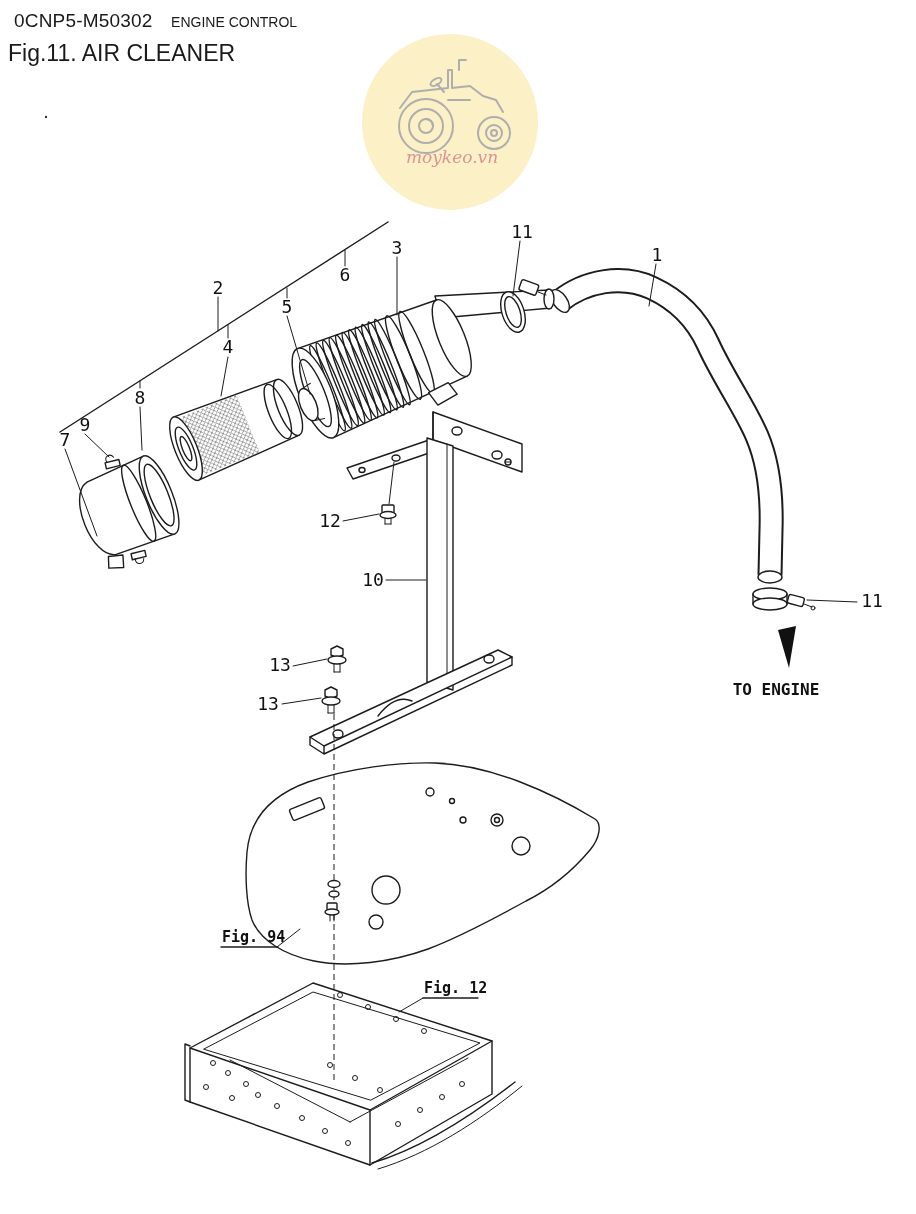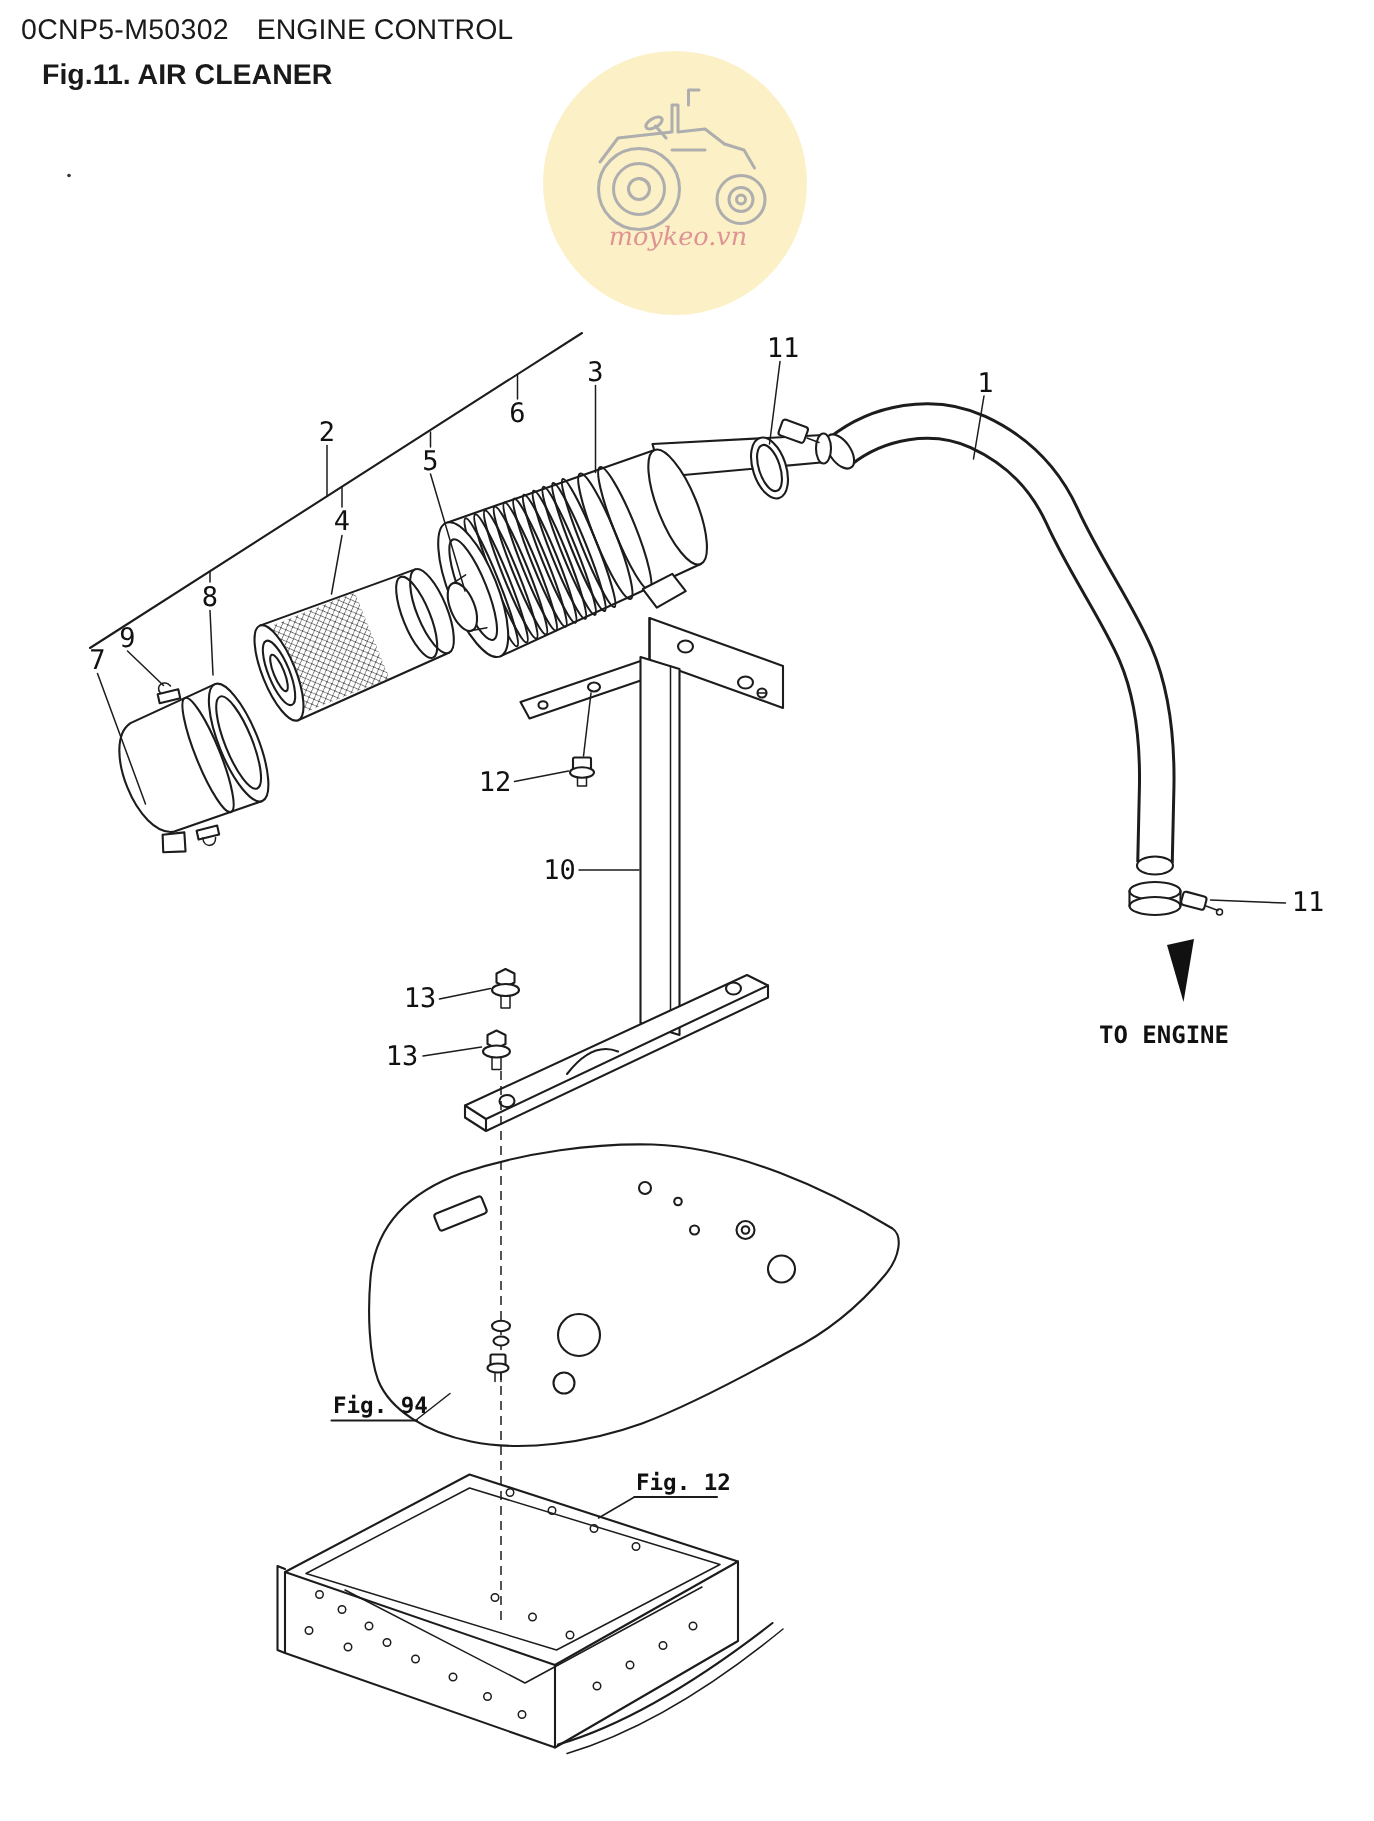--- a/index.html
+++ b/index.html
@@ -2,22 +2,22 @@
 <html><head>
 <meta charset="utf-8">
 <style>
   html,body{margin:0;padding:0;}
   body{
     width:916px;height:1214px;position:relative;background:#ffffff;
     font-family:"Liberation Sans", sans-serif;color:#1a1a1a;overflow:hidden;
   }
   .header-row{position:absolute;top:10px;left:14px;z-index:2;white-space:nowrap;}
   .doc-code{font-size:19px;letter-spacing:.2px;}
-  .section-title{font-size:19px;margin-left:14px;}
-  .fig-title{position:absolute;top:40px;left:28px;z-index:2;font-size:19px;font-weight:bold;}
+  .section-title{font-size:14px;margin-left:14px;}
+  .fig-title{position:absolute;top:40px;left:8px;z-index:2;font-size:23px;}
   svg{position:absolute;top:0;left:0;z-index:1;}
   .ln{fill:none;stroke:#1c1c1c;stroke-width:1.4;stroke-linecap:round;stroke-linejoin:round;}
   .thin{fill:none;stroke:#1c1c1c;stroke-width:1;stroke-linecap:round;stroke-linejoin:round;}
   .fw{fill:#ffffff;stroke:#1c1c1c;stroke-width:1.4;stroke-linejoin:round;}
   .dash{fill:none;stroke:#1c1c1c;stroke-width:1;stroke-dasharray:6 4;}
   .callout{font-family:"DejaVu Sans Mono", monospace;font-size:18px;fill:#111;}
   .anno{font-family:"DejaVu Sans Mono", monospace;font-size:16px;font-weight:bold;fill:#111;}
   .anno-sm{font-family:"DejaVu Sans Mono", monospace;font-size:15px;font-weight:bold;fill:#111;}
   .wm-text{font-family:"DejaVu Serif", serif;font-style:italic;font-size:17px;fill:#de9494;}
 </style>

